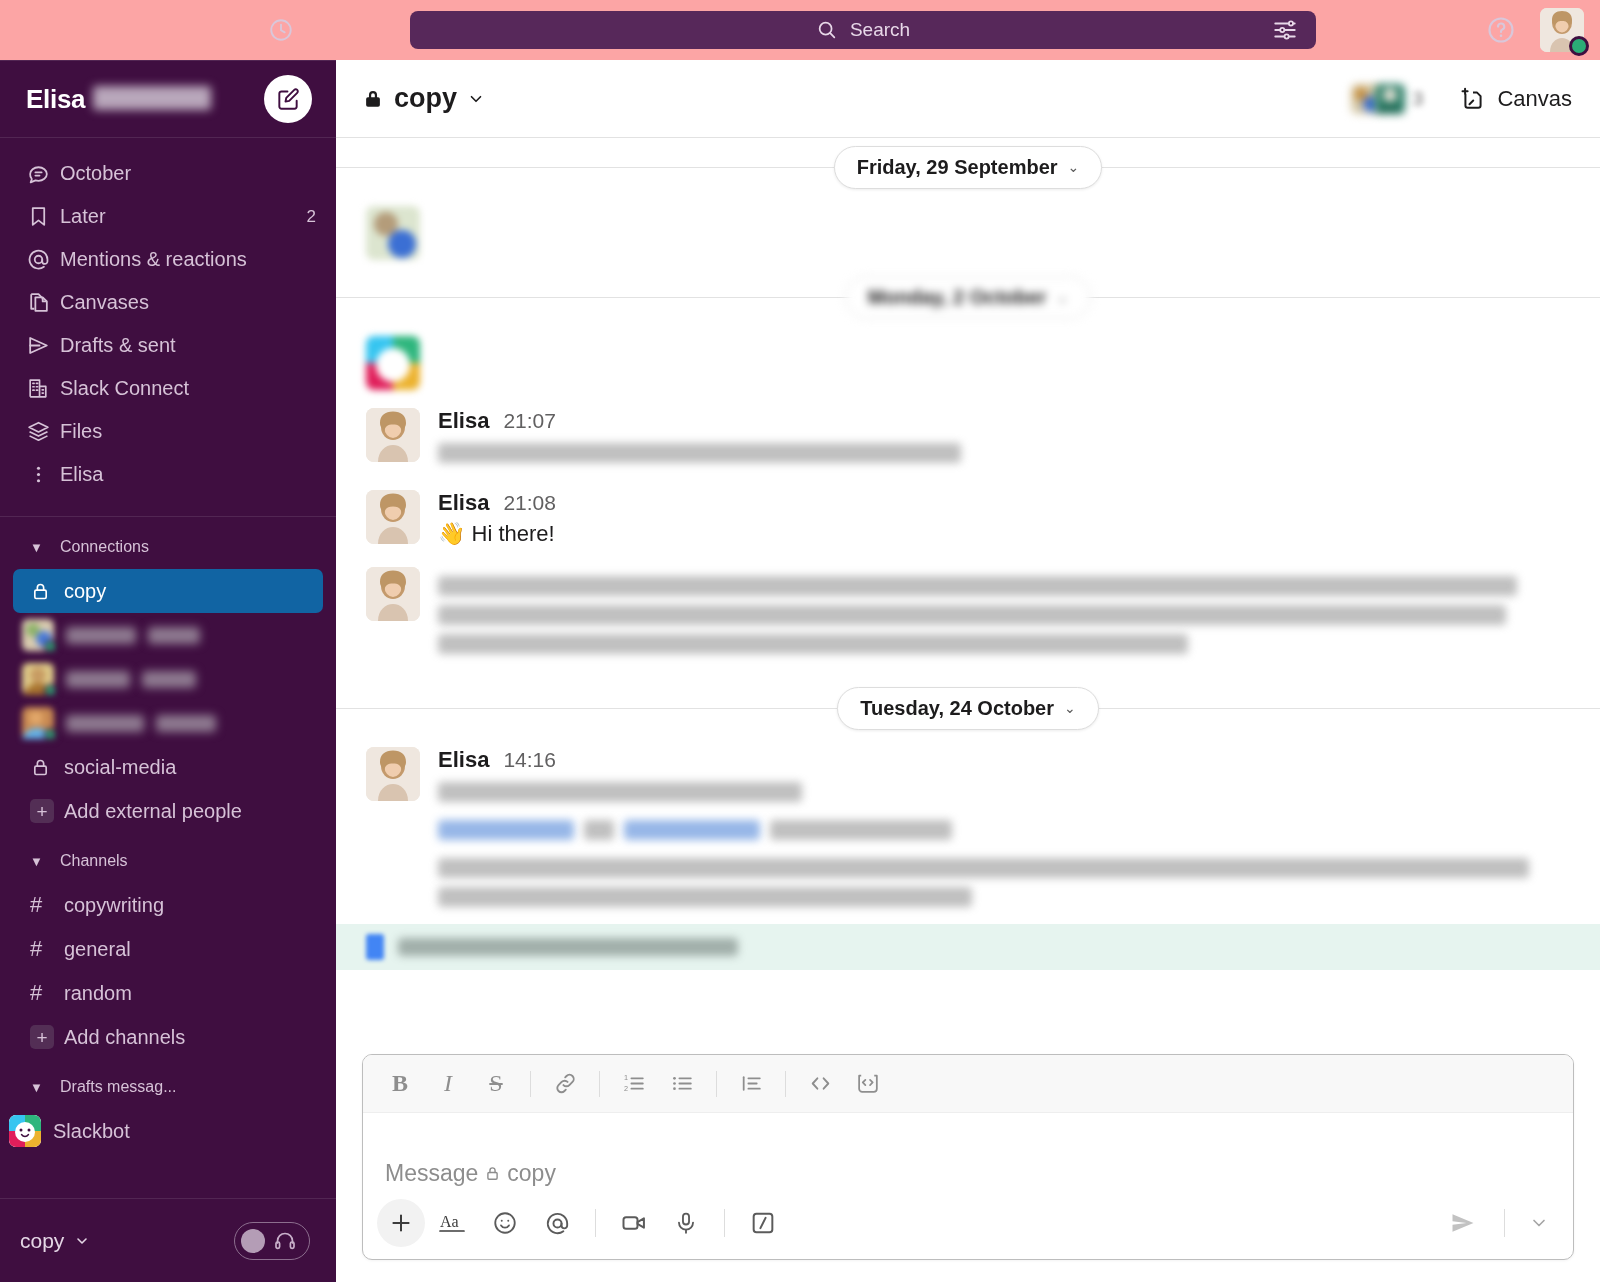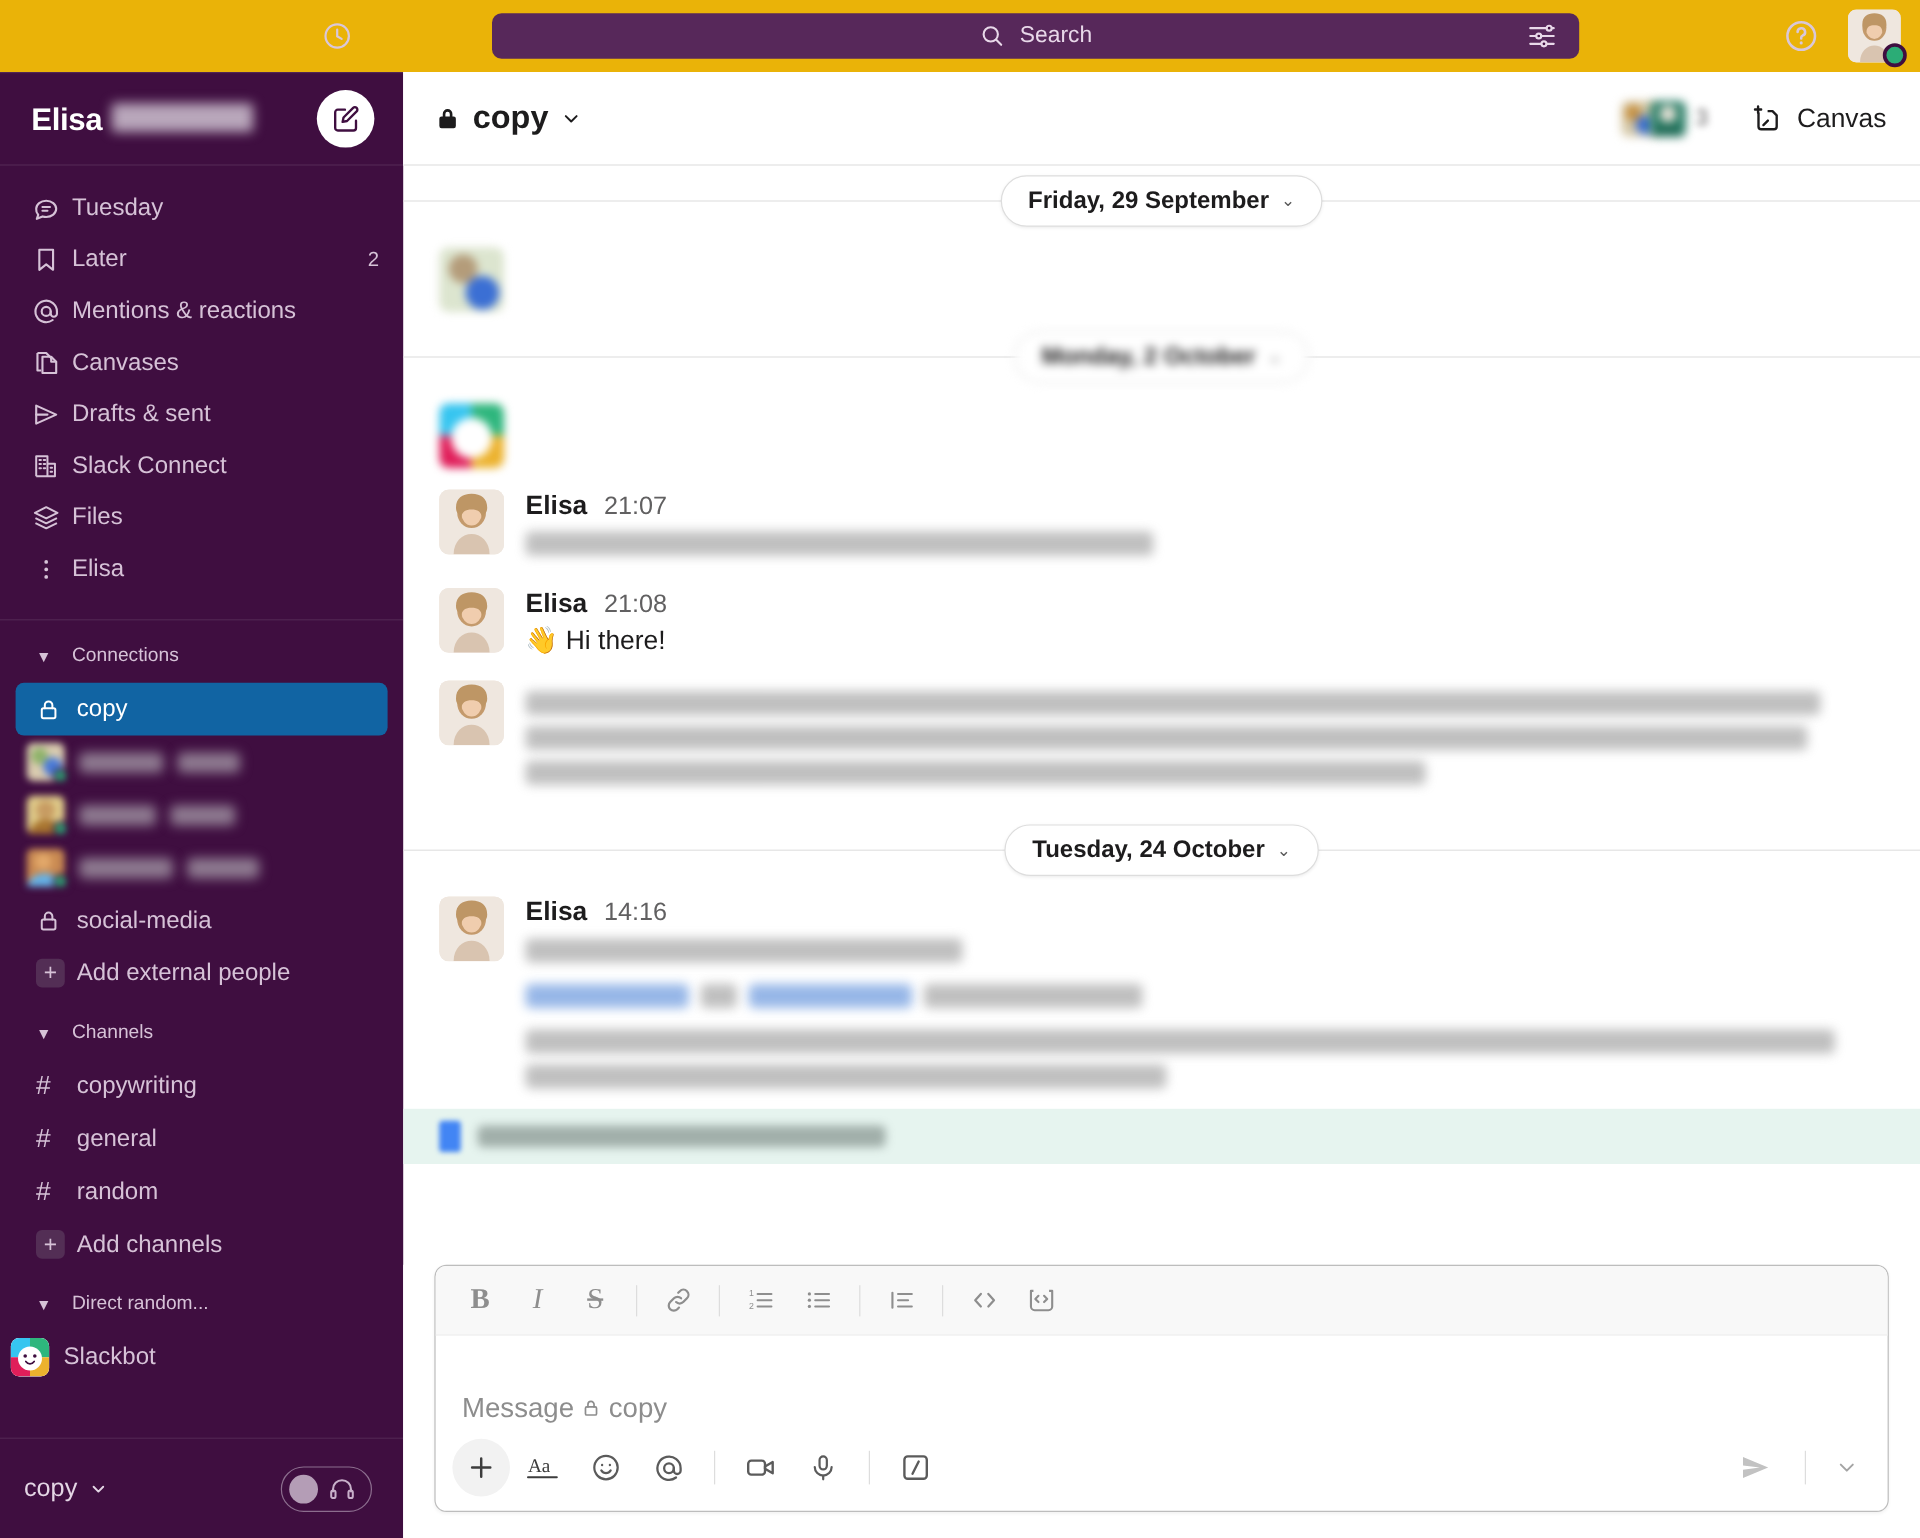--- a/index.html
+++ b/index.html
@@ -4,21 +4,21 @@
 <style>
   * { box-sizing: border-box; margin: 0; padding: 0; }
   html, body {
     width: 1600px; height: 1282px;
     font-family: "Liberation Sans", sans-serif;
     overflow: hidden; background: #3F0E40;
   }
   .app { width: 1600px; height: 1282px; display: flex; flex-direction: column; background: #3F0E40; }
 
   
-  .topbar { height: 60px; flex: 0 0 60px; display: flex; align-items: center; position: relative; background: #eab308; }
+  .topbar { height: 60px; flex: 0 0 60px; display: flex; align-items: center; position: relative; background: #fca5a5; }
   .topbar-left { width: 336px; display: flex; align-items: center; justify-content: flex-end; padding-right: 38px; }
   .clock-btn { width: 34px; height: 34px; border-radius: 50%; display: flex; align-items: center; justify-content: center; }
   .topbar-mid { flex: 1; display: flex; align-items: center; justify-content: center; }
   .searchbar {
     width: 906px; height: 38px; background: #57285A; border-radius: 8px;
     display: flex; align-items: center; position: relative; cursor: pointer;
   }
   .searchbar .s-center { flex: 1; display: flex; align-items: center; justify-content: center; gap: 12px; }
   .searchbar .s-label { color: #E8D8E9; font-size: 19px; }
   .searchbar .s-filter { position: absolute; right: 18px; top: 50%; transform: translateY(-50%); }
@@ -217,21 +217,21 @@
 
         <div class="nav">
 
           <div class="nav-item">
             <span class="ico">
               <svg width="25" height="25" viewBox="0 0 24 24" fill="none" stroke="#D6C2D7" stroke-width="1.7">
                 <path d="M20 12.5c0 3.6-3.6 6.5-8 6.5-1 0-2-.15-2.9-.43L4.5 20.5l1.1-3.2A6.4 6.4 0 0 1 4 12.5C4 8.9 7.6 6 12 6s8 2.9 8 6.5z" stroke-linejoin="round"></path>
                 <path d="M9 11h6M9 14h4" stroke-linecap="round"></path>
               </svg>
             </span>
-            <span class="lbl">Tuesday</span>
+            <span class="lbl">October</span>
             <span class="badge"></span>
           </div>
 
           <div class="nav-item">
             <span class="ico">
               <svg width="25" height="25" viewBox="0 0 24 24" fill="none" stroke="#D6C2D7" stroke-width="1.7">
                 <path d="M6.5 4h11v16l-5.5-4.3L6.5 20z" stroke-linejoin="round"></path>
               </svg>
             </span>
             <span class="lbl">Later</span>
@@ -401,21 +401,21 @@
             <span class="ico">
                 <span class="plus-sq">+</span>
               </span>
             <span class="lbl">Add channels</span>
           </div>
         </div>
 
         <div class="section">
           <div class="section-head">
             <span class="caret">▼</span>
-            <span class="lbl">Direct random...</span>
+            <span class="lbl">Drafts messag...</span>
           </div>
           <div class="ch-item" style="padding-left:9px">
             <span class="ico" style="width:44px;flex:0 0 44px">
               <span class="slackbot-ico">
                 <svg width="32" height="32" viewBox="0 0 32 32">
                   <rect width="32" height="32" rx="7" fill="#fff"></rect>
                   <path d="M0 0h16v16H0z" fill="#36C5F0"></path>
                     <path d="M16 0h16v16H16z" fill="#2EB67D"></path>
                   <path d="M0 16h16v16H0z" fill="#E01E5A"></path>
                     <path d="M16 16h16v16H16z" fill="#ECB22E"></path>

